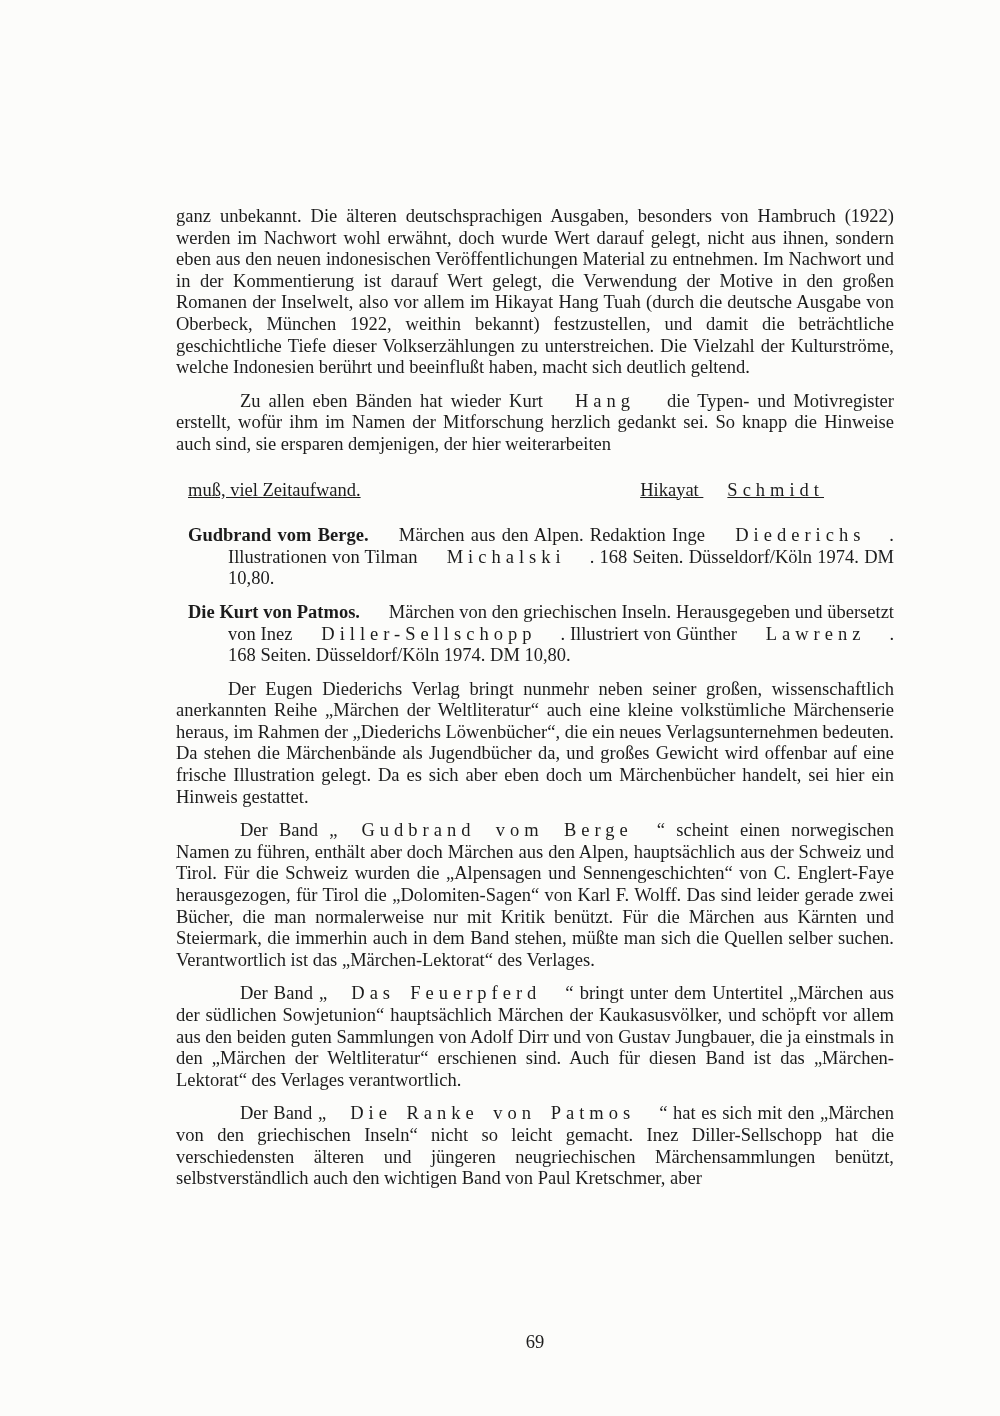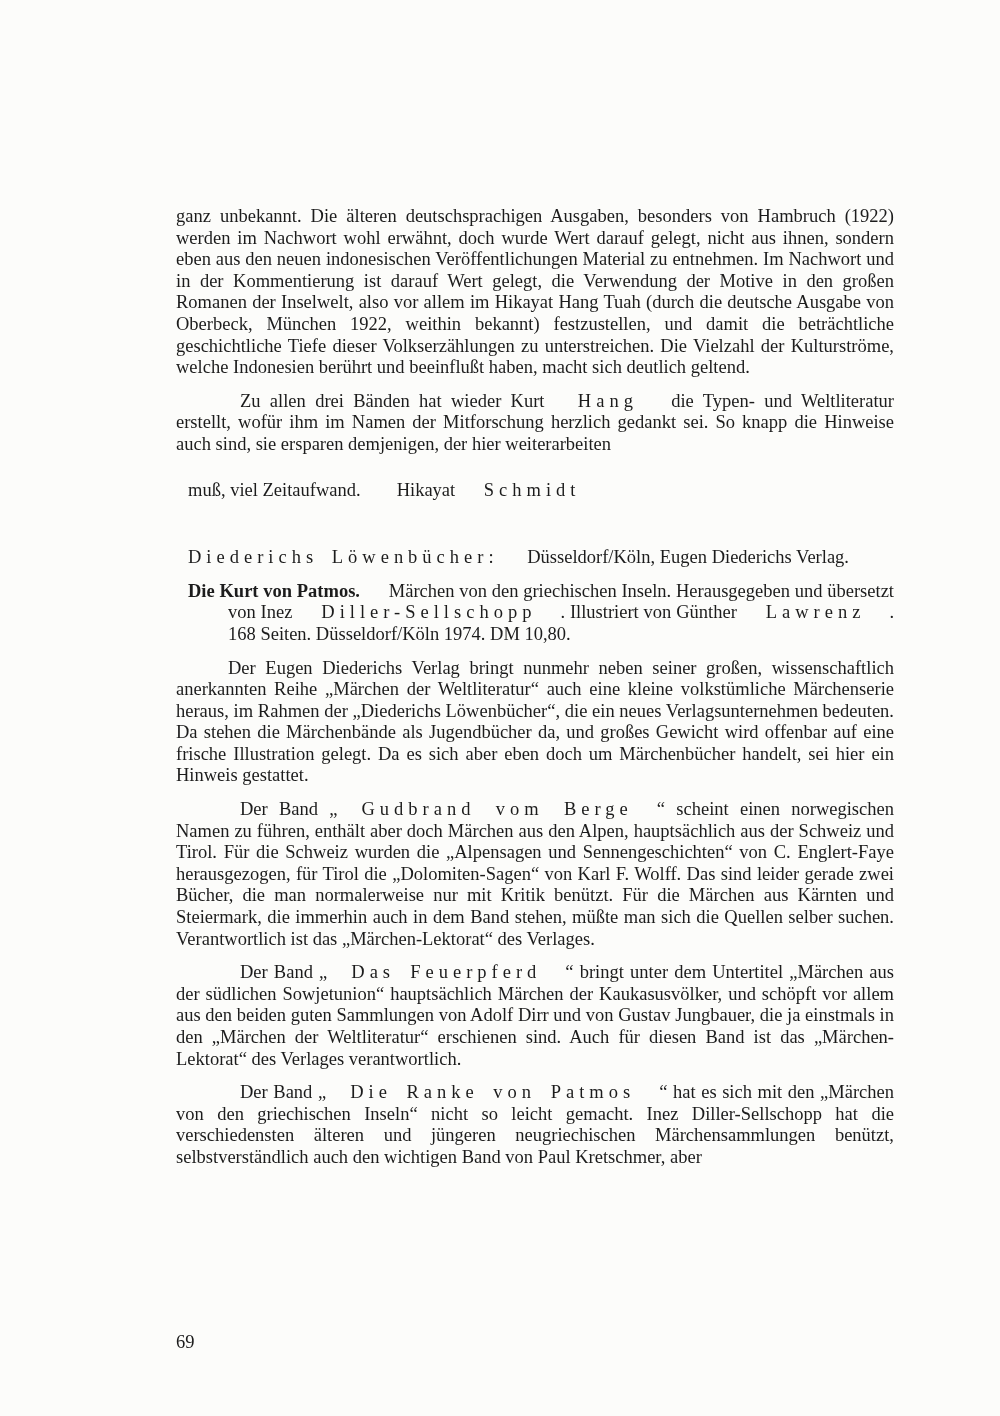--- a/index.html
+++ b/index.html
@@ -17,50 +17,50 @@
     top: 158px;
     width: 742px;
     font-size: 18.5px;
     line-height: 21.6px;
   }
   p.just { text-align: justify; }
   .indent { text-indent: 52px; }
   .hang { padding-left: 52px; text-indent: -52px; text-align: justify; }
   .b { font-weight: 700; }
   .sp { letter-spacing: 0.27em; word-spacing: 0.22em; }
-  .sigline { display: flex; justify-content: flex-start; }
+  .sigline { display: flex; justify-content: space-between; text-decoration: underline; }
   .sigline .sig-right { padding-right: 46px; white-space: nowrap; }
   .bib-header { margin-top: 34px; }
   .entry-first { margin-top: 12px; }
   .entry-next { margin-top: 7px; }
   .review-first { margin-top: 9px; }
   .pagenum-row {
     position: absolute;
     left: 128px;
     top: 1296px;
     width: 742px;
-    text-align: left;
+    text-align: center;
     font-size: 18.5px;
   }
 </style>
 </head>
 <body>
 
 <div class="textblock">
 
   <p class="just">ganz unbekannt. Die älteren deutschsprachigen Ausgaben, besonders von Hambruch (1922) werden im Nachwort wohl erwähnt, doch wurde Wert darauf gelegt, nicht aus ihnen, sondern eben aus den neuen indonesischen Veröffentlichungen Material zu entnehmen. Im Nachwort und in der Kommentierung ist darauf Wert gelegt, die Verwendung der Motive in den großen Romanen der Inselwelt, also vor allem im Hikayat Hang Tuah (durch die deutsche Ausgabe von Oberbeck, München 1922, weithin bekannt) festzustellen, und damit die beträchtliche geschichtliche Tiefe dieser Volkserzählungen zu unterstreichen. Die Vielzahl der Kulturströme, welche Indonesien berührt und beeinflußt haben, macht sich deutlich geltend.</p>
 
-  <p class="just indent"><span>Zu allen drei Bänden hat wieder Kurt </span><span class="sp">Hang</span><span> die Typen- und Weltliteratur erstellt, wofür ihm im Namen der Mitforschung herzlich gedankt sei. So knapp die Hinweise auch sind, sie ersparen demjenigen, der hier weiterarbeiten</span></p>
+  <p class="just indent"><span>Zu allen eben Bänden hat wieder Kurt </span><span class="sp">Hang</span><span> die Typen- und Motivregister erstellt, wofür ihm im Namen der Mitforschung herzlich gedankt sei. So knapp die Hinweise auch sind, sie ersparen demjenigen, der hier weiterarbeiten</span></p>
   <div class="sigline">
     <span>muß, viel Zeitaufwand.</span>
     <span class="sig-right"><span>Hikayat </span><span class="sp">Schmidt</span></span>
   </div>
 
-  <p class="hang bib-header"><span class="sp">Diederichs Löwenbücher:</span><span> Düsseldorf/Köln, Eugen Diederichs Verlag.</span></p>
 
+  <p class="hang entry-first"><span class="b">Gudbrand vom Berge.</span><span> Märchen aus den Alpen. Redaktion Inge </span><span class="sp">Diederichs</span><span>. Illustrationen von Tilman </span><span class="sp">Michalski</span><span>. 168 Seiten. Düsseldorf/Köln 1974. DM 10,80.</span></p>
   <p class="hang entry-next"><span class="b">Die Kurt von Patmos.</span><span> Märchen von den griechischen Inseln. Herausgegeben und übersetzt von Inez </span><span class="sp">Diller-Sellschopp</span><span>. Illustriert von Günther </span><span class="sp">Lawrenz</span><span>. 168 Seiten. Düsseldorf/Köln 1974. DM 10,80.</span></p>
 
   <p class="just indent review-first">Der Eugen Diederichs Verlag bringt nunmehr neben seiner großen, wissenschaftlich anerkannten Reihe „Märchen der Weltliteratur“ auch eine kleine volkstümliche Märchenserie heraus, im Rahmen der „Diederichs Löwenbücher“, die ein neues Verlagsunternehmen bedeuten. Da stehen die Märchenbände als Jugendbücher da, und großes Gewicht wird offenbar auf eine frische Illustration gelegt. Da es sich aber eben doch um Märchenbücher handelt, sei hier ein Hinweis gestattet.</p>
   <p class="just indent"><span>Der Band „</span><span class="sp">Gudbrand vom Berge</span><span>“ scheint einen norwegischen Namen zu führen, enthält aber doch Märchen aus den Alpen, hauptsächlich aus der Schweiz und Tirol. Für die Schweiz wurden die „Alpensagen und Sennengeschichten“ von C. Englert-Faye herausgezogen, für Tirol die „Dolomiten-Sagen“ von Karl F. Wolff. Das sind leider gerade zwei Bücher, die man normalerweise nur mit Kritik benützt. Für die Märchen aus Kärnten und Steiermark, die immerhin auch in dem Band stehen, müßte man sich die Quellen selber suchen. Verantwortlich ist das „Märchen-Lektorat“ des Verlages.</span></p>
   <p class="just indent"><span>Der Band „</span><span class="sp">Das Feuerpferd</span><span>“ bringt unter dem Untertitel „Märchen aus der südlichen Sowjetunion“ hauptsächlich Märchen der Kaukasusvölker, und schöpft vor allem aus den beiden guten Sammlungen von Adolf Dirr und von Gustav Jungbauer, die ja einstmals in den „Märchen der Weltliteratur“ erschienen sind. Auch für diesen Band ist das „Märchen-Lektorat“ des Verlages verantwortlich.</span></p>
   <p class="just indent"><span>Der Band „</span><span class="sp">Die Ranke von Patmos</span><span>“ hat es sich mit den „Märchen von den griechischen Inseln“ nicht so leicht gemacht. Inez Diller-Sellschopp hat die verschiedensten älteren und jüngeren neugriechischen Märchensammlungen benützt, selbstverständlich auch den wichtigen Band von Paul Kretschmer, aber</span></p>
 
 </div>
 
 <div class="pagenum-row">

